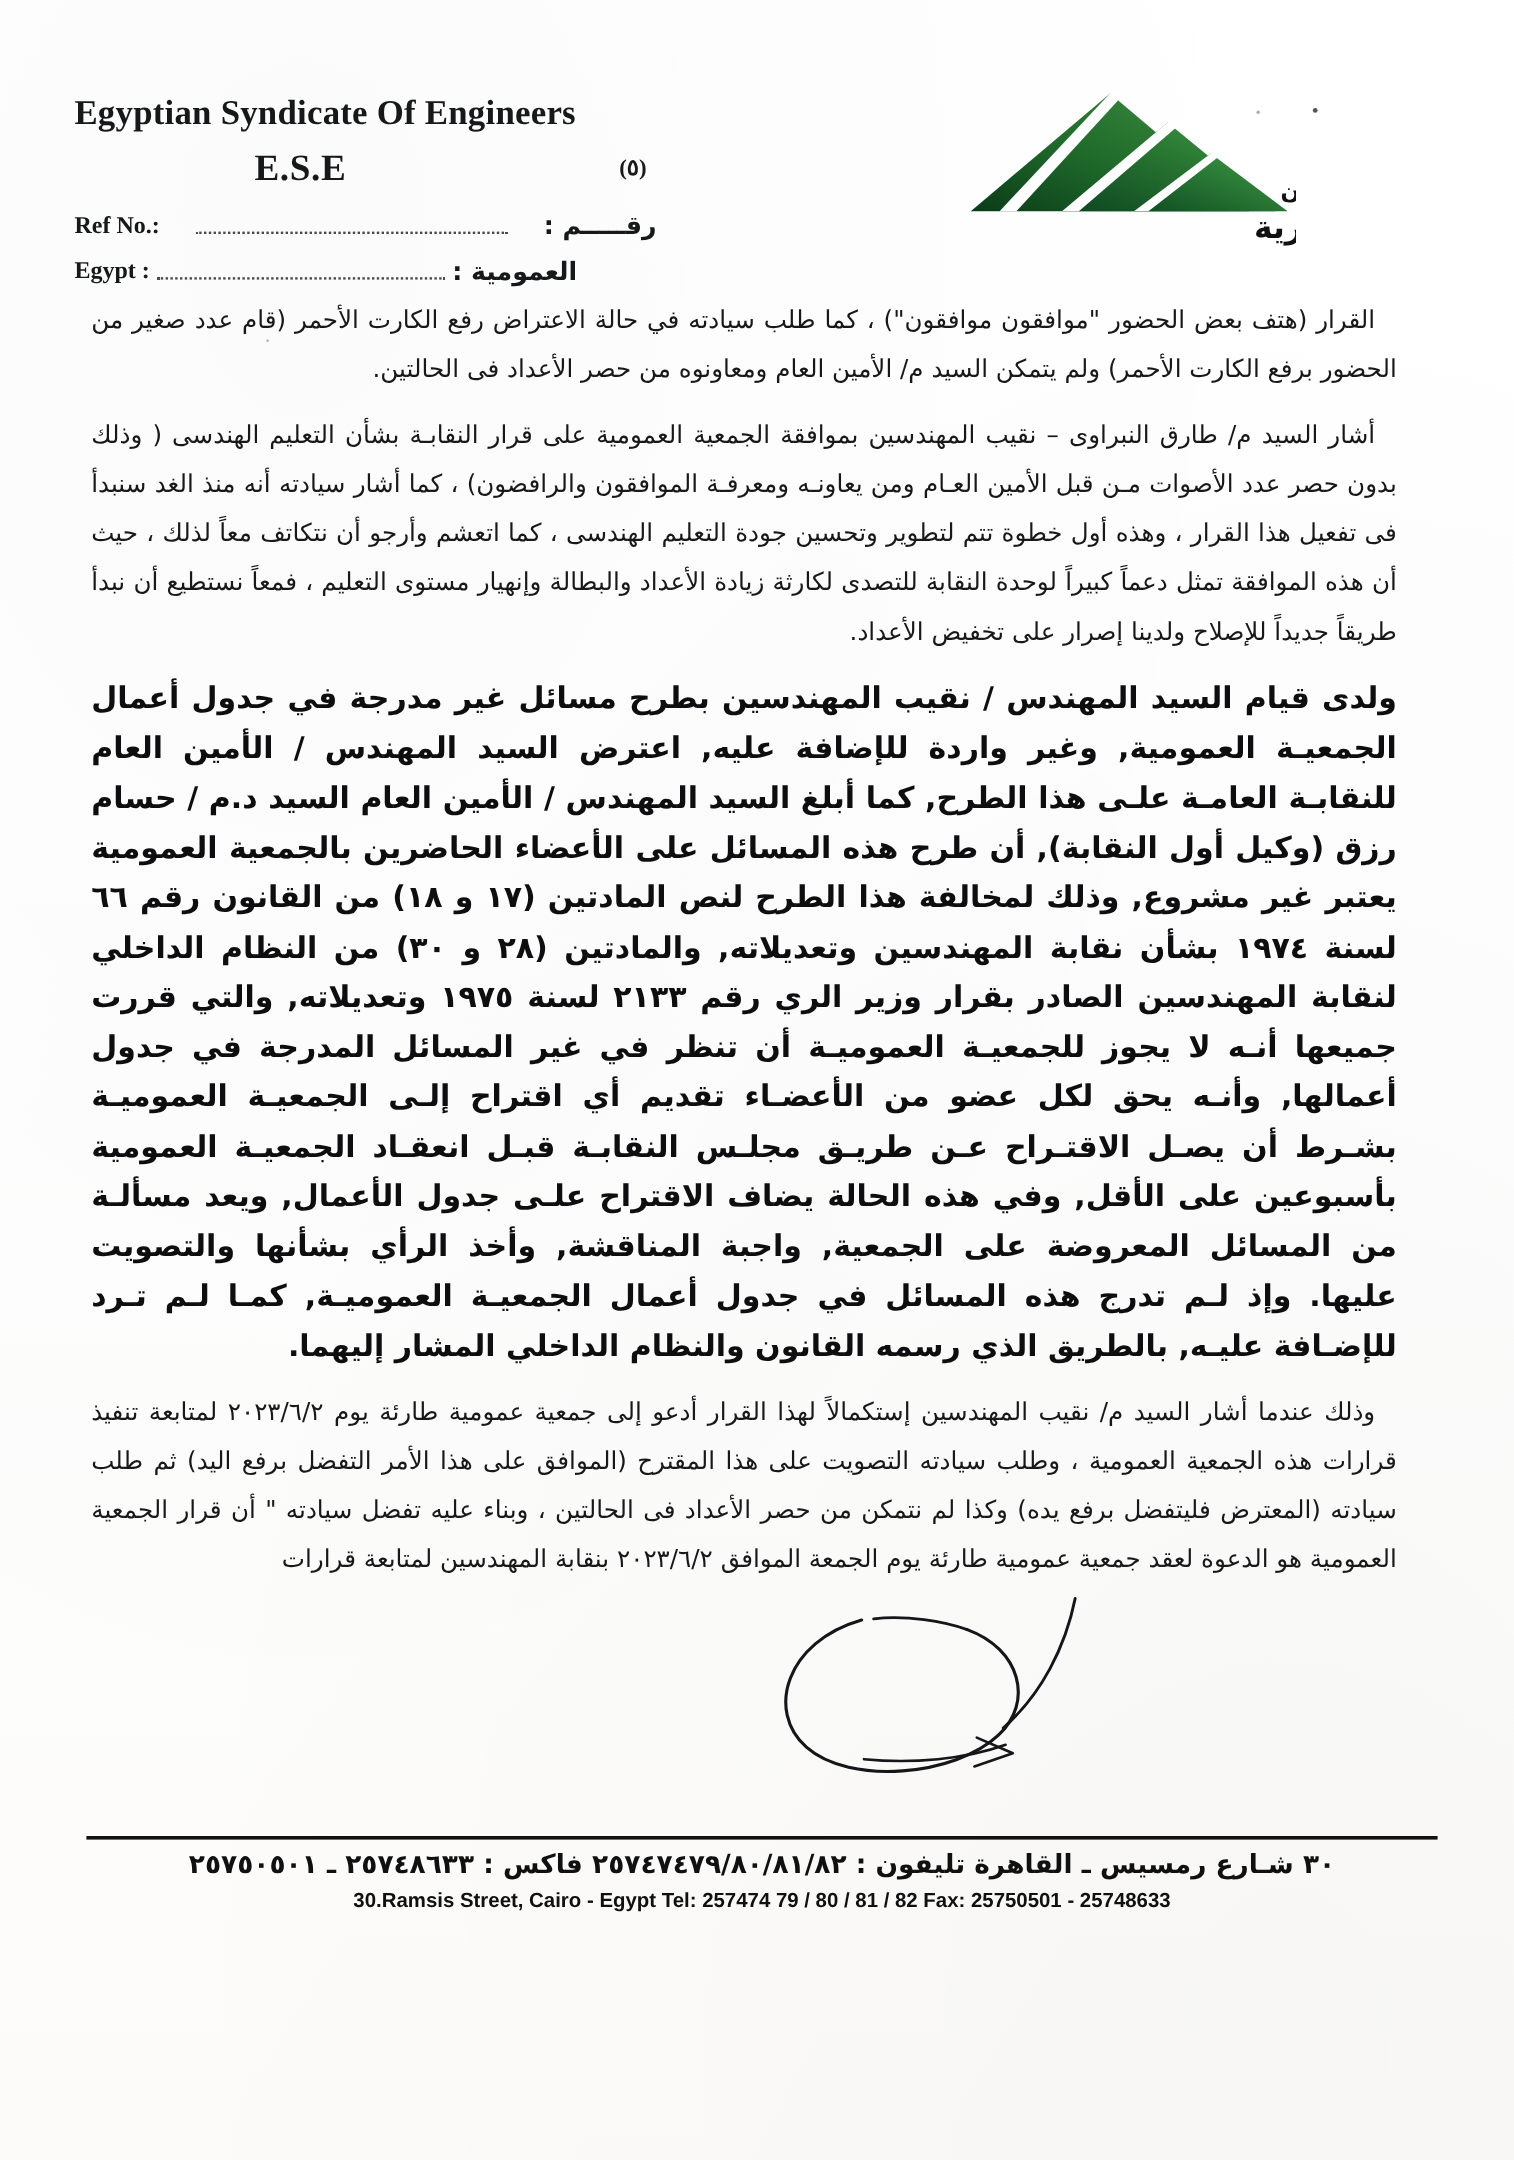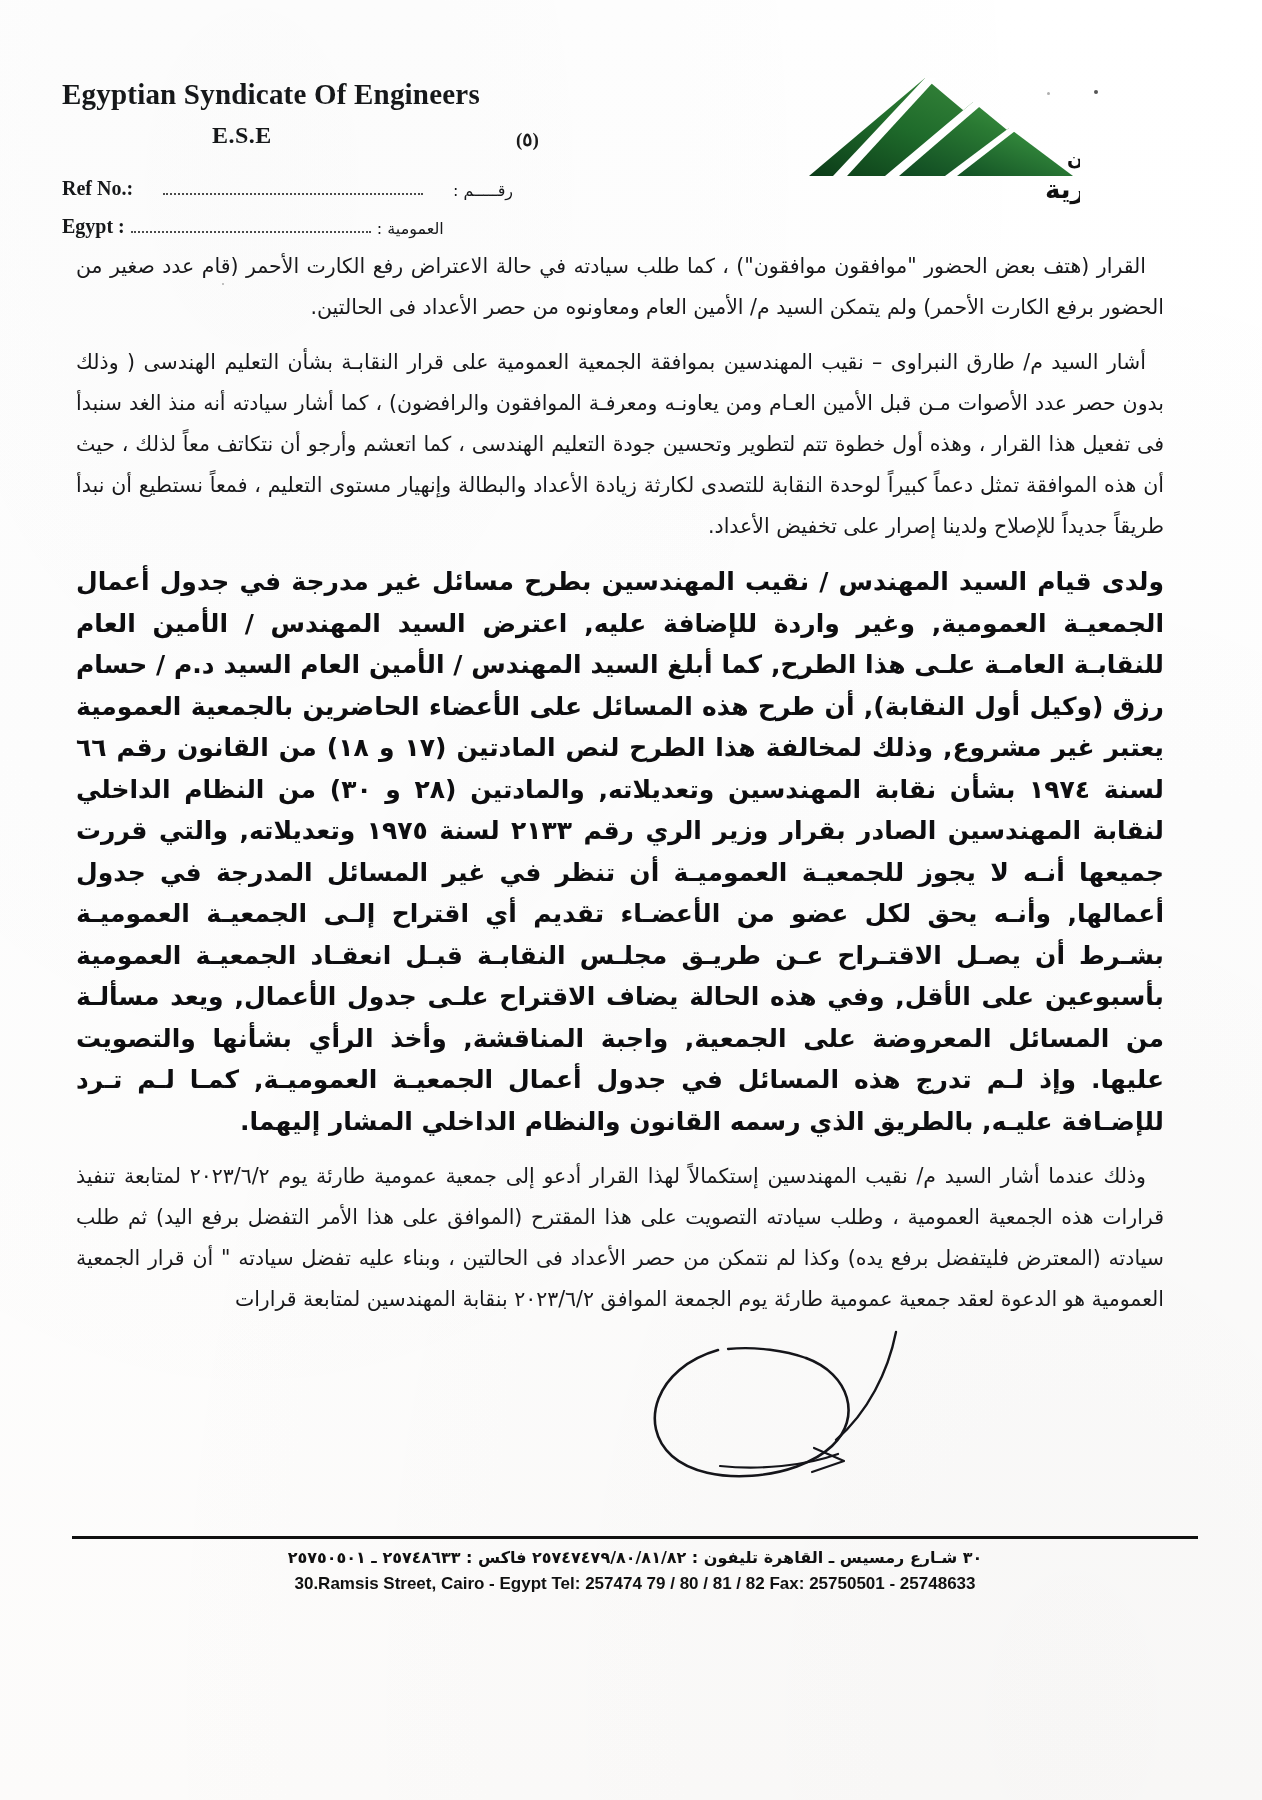--- a/index.html
+++ b/index.html
@@ -27,21 +27,21 @@
   
   .header{position:absolute;left:0;right:0;top:0;height:240px;}
   .eng-title{
     position:absolute;left:62px;top:78px;
     font-weight:bold;font-size:29px;letter-spacing:.2px;
     font-family:"Liberation Serif","DejaVu Serif",serif;
     color:#16181a;white-space:nowrap;
   }
   .eng-abbr{
     position:absolute;left:212px;top:122px;
-    font-weight:bold;font-size:24px;letter-spacing:.5px;
+    font-weight:bold;font-size:31px;letter-spacing:.5px;
     color:#16181a;
     text-align:right;
   }
   .page-num{
     position:absolute;left:516px;top:128px;
     font-size:19px;font-weight:bold;color:#1a1a1a;
     font-family:"Liberation Serif","DejaVu Serif",serif;
   }
 
   .field-row{position:absolute;left:62px;height:30px;display:flex;align-items:flex-end;}
@@ -50,21 +50,21 @@
   .field-en{
     font-weight:bold;font-size:20px;color:#16181a;white-space:nowrap;
     font-family:"Liberation Serif","DejaVu Serif",serif;
   }
   .dotline{
     flex:0 0 auto;width:260px;margin:0 6px 5px 6px;
     border-bottom:2px dotted #4a4a4a;height:1px;
   }
   .dotline.wide{width:240px;}
   .field-ar{
-    font-weight:normal;font-size:16px;color:#16181a;white-space:nowrap;
+    font-weight:bold;font-size:21px;color:#16181a;white-space:nowrap;
     direction:rtl;font-family:"DejaVu Sans","Liberation Sans",sans-serif;
   }
 
   
   .logo{
     position:absolute;left:795px;top:72px;width:285px;height:135px;
   }
   .logo svg{display:block;width:100%;height:100%;}
   .logo-dot{
     position:absolute;right:-18px;top:18px;width:4px;height:4px;
@@ -100,21 +100,21 @@
   
   .footer{
     position:absolute;left:72px;right:64px;bottom:200px;
   }
   .footer-rule{
     border-top:3px solid #111;margin-bottom:9px;width:100%;
   }
   .footer-ar{
     direction:rtl;text-align:center;
     font-family:"DejaVu Sans","Liberation Sans",sans-serif;
-    font-weight:bold;font-size:16px;color:#101010;
+    font-weight:bold;font-size:22px;color:#101010;
     letter-spacing:.1px;margin-bottom:7px;white-space:nowrap;
   }
   .footer-en{
     text-align:center;
     font-family:"Liberation Sans","DejaVu Sans",sans-serif;
     font-weight:bold;font-size:17px;color:#101010;
     margin-bottom:6px;white-space:nowrap;
   }
   .footer-web{
     text-align:center;

